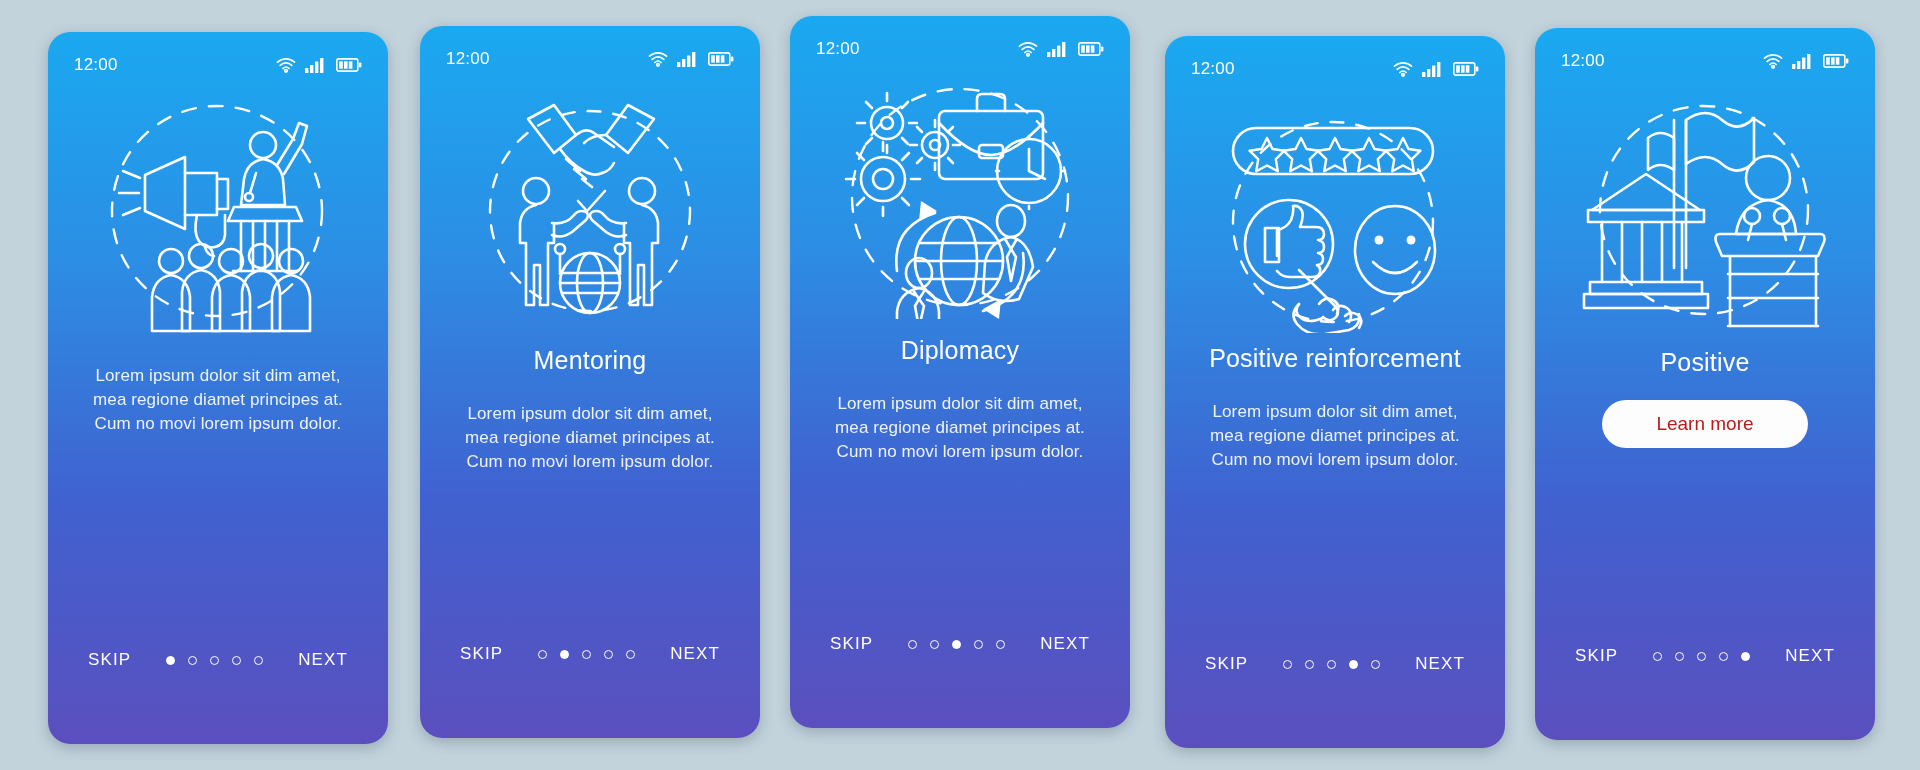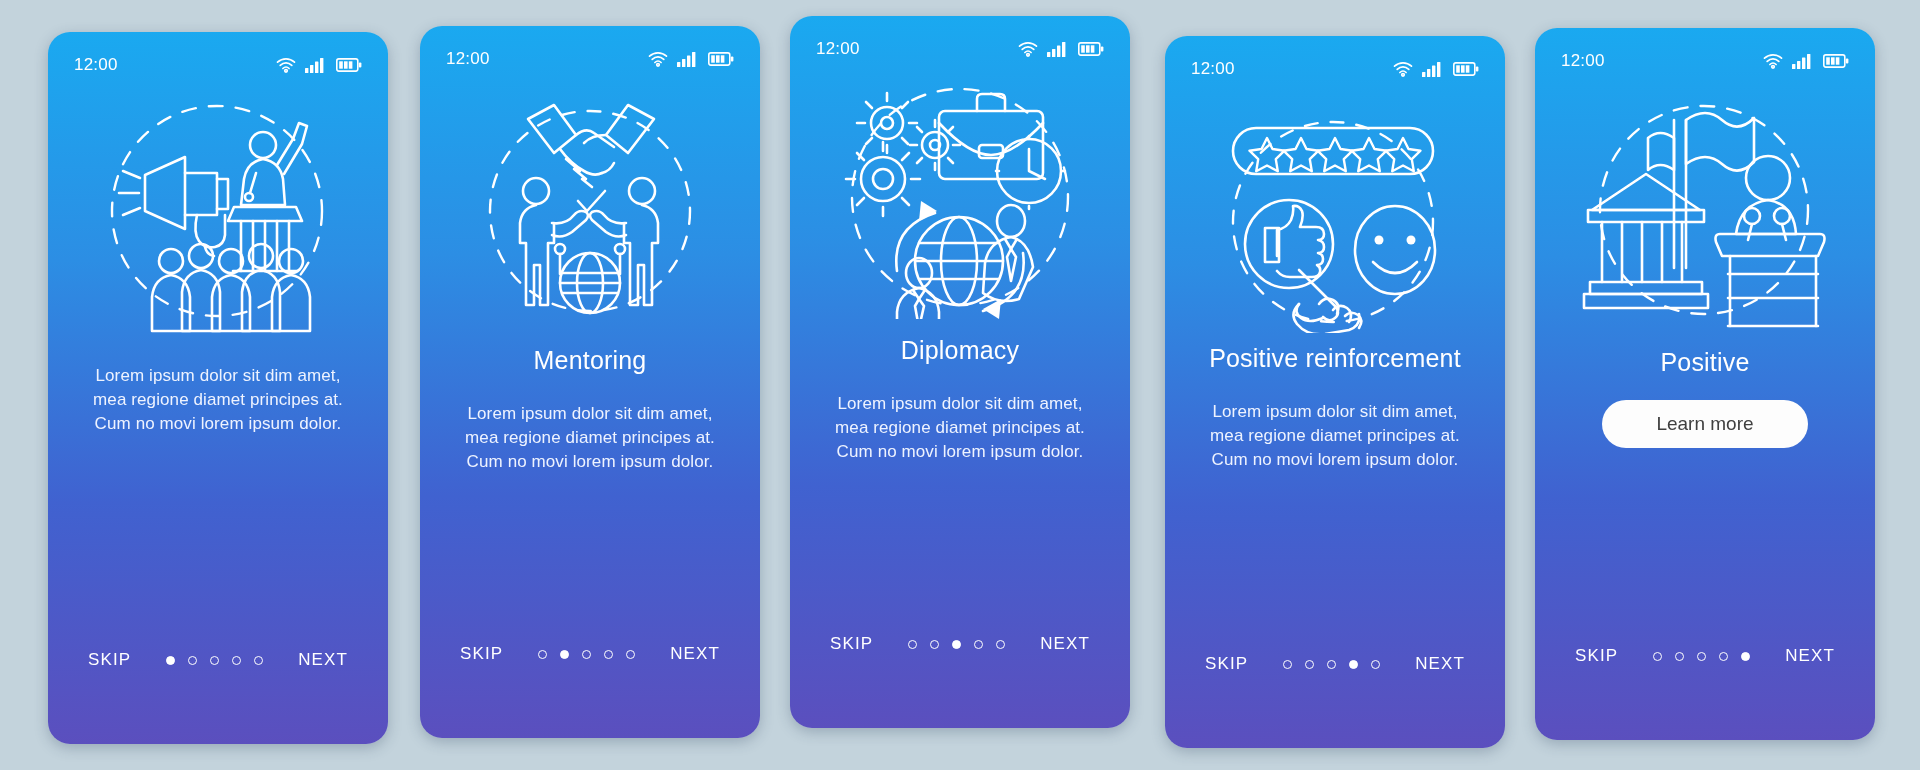--- a/index.html
+++ b/index.html
@@ -71,21 +71,21 @@
     padding: 0 34px;
     margin-top: 28px;
     color: #eef3ff;
     letter-spacing: .1px;
   }
 
   .learn-more {
     display: block;
     margin: 24px auto 0 auto;
     background: #fdfdfd;
-    color: #404040;
+    color: #b91c1c;
     border: none;
     border-radius: 26px;
     font-size: 19px;
     font-family: "Liberation Sans", sans-serif;
     padding: 13px 0;
     width: 206px;
     cursor: pointer;
   }
 
   .nav {

